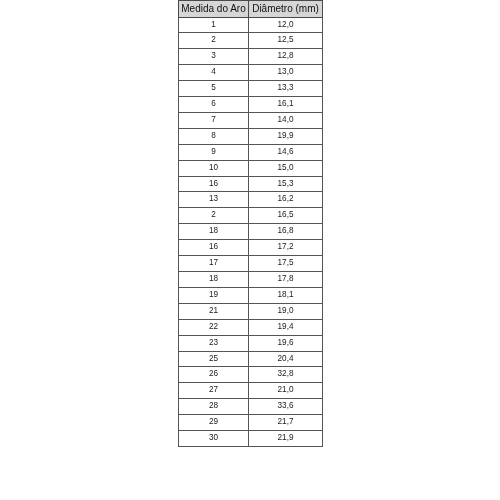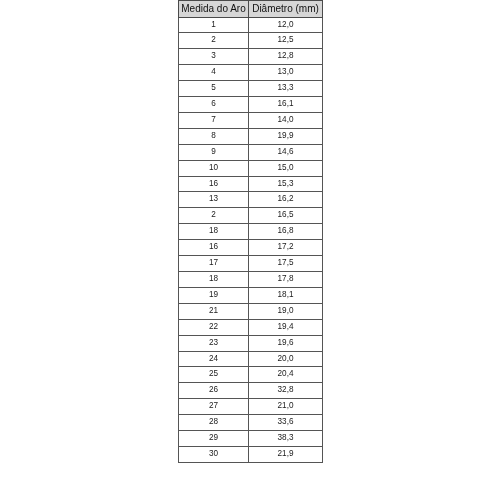--- a/index.html
+++ b/index.html
@@ -162,42 +162,38 @@
           </tr>
           <tr>
             <td>22</td>
             <td>19,4</td>
           </tr>
           <tr>
             <td>23</td>
             <td>19,6</td>
           </tr>
           <tr>
-            <td>24</td>
-            <td>20,0</td>
-          </tr>
-          <tr>
             <td>25</td>
             <td>20,4</td>
           </tr>
           <tr>
             <td>26</td>
             <td>32,8</td>
           </tr>
           <tr>
             <td>27</td>
             <td>21,0</td>
           </tr>
           <tr>
             <td>28</td>
             <td>33,6</td>
           </tr>
           <tr>
             <td>29</td>
-            <td>38,3</td>
+            <td>21,7</td>
           </tr>
           <tr>
             <td>30</td>
             <td>21,9</td>
           </tr>
         </tbody>
     </table>
   </div>
 </div>
 

